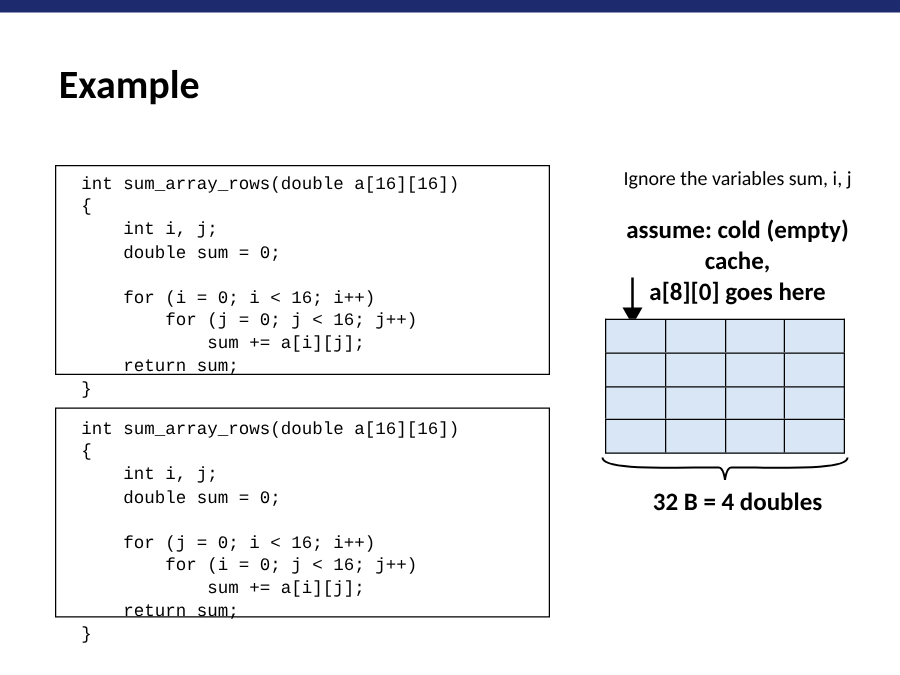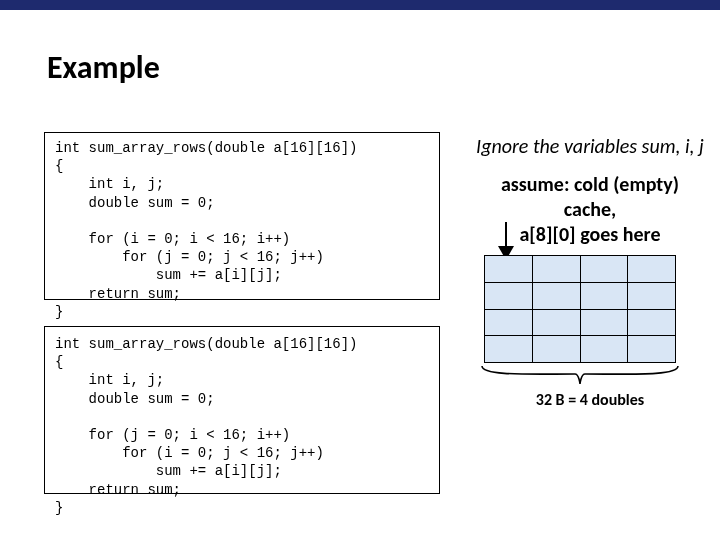--- a/index.html
+++ b/index.html
@@ -20,38 +20,37 @@
     position: absolute;
     left: 30px; top: 48px;
     font-size: 32px;
     font-weight: 700;
     margin-left: 17px;
   }
   .code-box {
     position: absolute;
     border: 1.5px solid #000;
     background: #fff;
-    padding: 6px 10px 6px 10px;
+    padding: 6px 10px 6px 20px;
     font-family: "Courier New", monospace;
     font-size: 14px;
     line-height: 1.3;
     white-space: pre;
   }
   .code-box.a { left: 44px; top: 118px; width: 396px; height: 168px; }
   .code-box.b { left: 44px; top: 312px; width: 396px; height: 168px; padding-top:8px; }
   .right {
     position: absolute;
     left: 474px;
     width: 232px;
     text-align: center;
   }
   .note1 {
     top: 134px;
-    font-style: italic;
-    font-size: 20px;
+    font-size: 16px;
     font-weight: 400;
   }
   .note2 {
     top: 172px;
     font-size: 20px;
     font-weight: 700;
     line-height: 1.25;
   }
   .arrow {
     position: absolute;
@@ -95,21 +94,21 @@
   .brace {
     position: absolute;
     left: 480px; top: 364px;
     width: 200px; height: 22px;
   }
   .caption {
     position: absolute;
     left: 474px; top: 390px;
     width: 232px;
     text-align: center;
-    font-size: 16px;
+    font-size: 20px;
     font-weight: 700;
   }
 </style>
 </head>
 <body>
 
 <div class="topbar"></div>
 
 <div class="title">Example</div>
 

